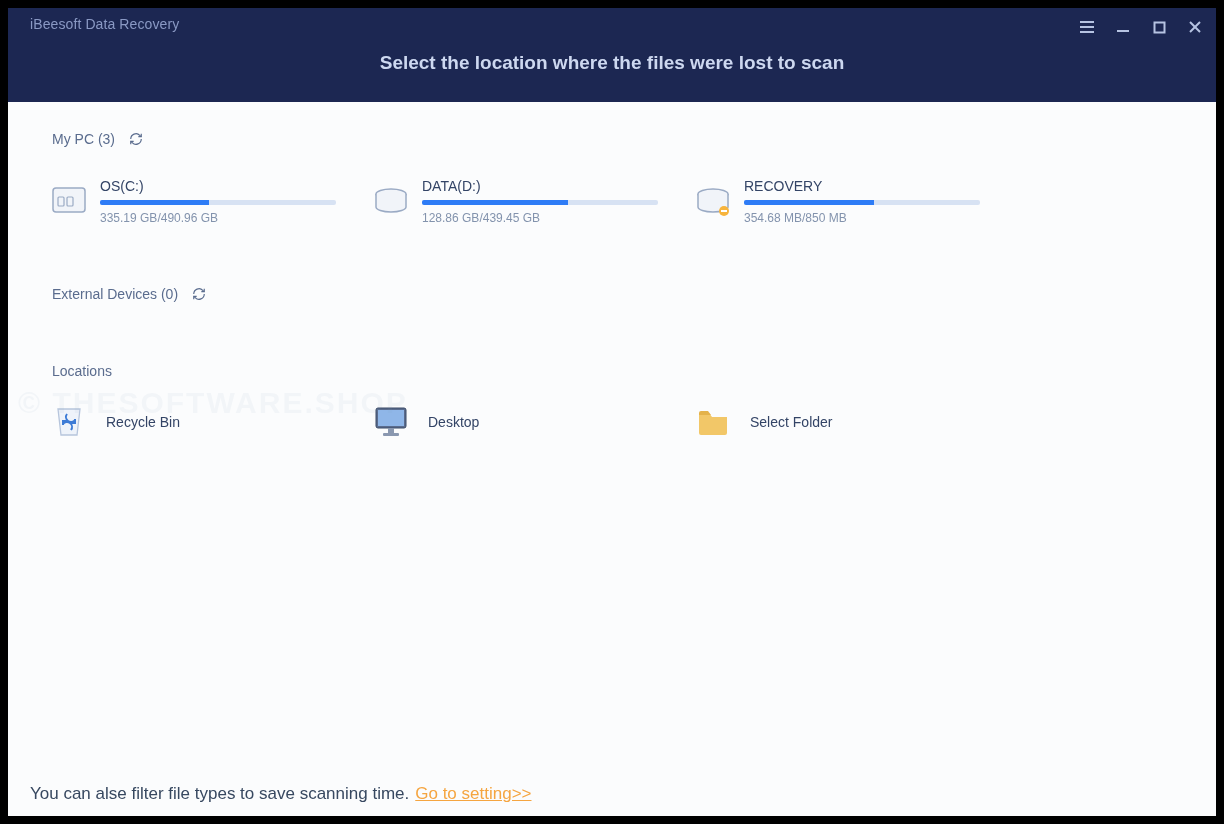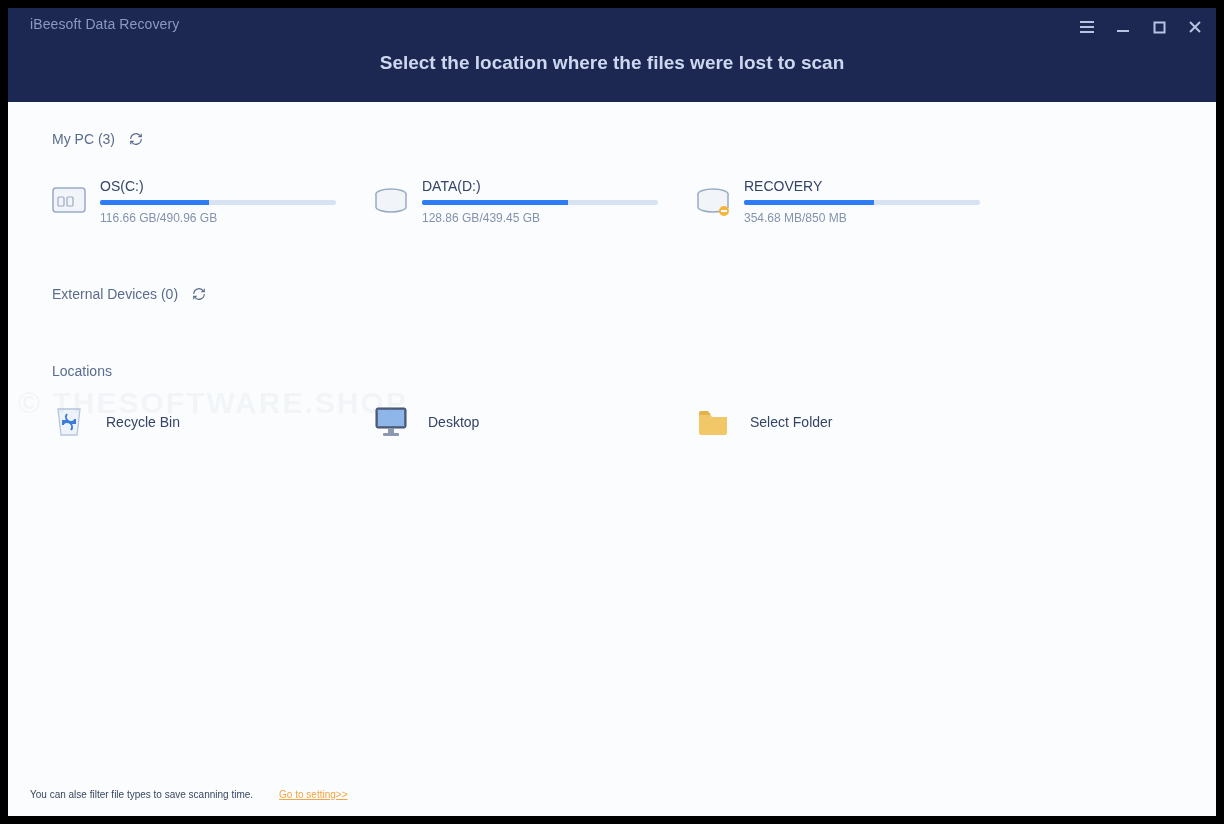--- a/index.html
+++ b/index.html
@@ -150,23 +150,22 @@
     letter-spacing: 2px;
     pointer-events: none;
     user-select: none;
   }
   
   .footer {
     height: 44px;
     display: flex;
     align-items: center;
     padding: 0 22px;
-    font-size: 10px;
+    font-size: 17px;
     color: #374860;
-    gap: 20px;
   }
   .footer a {
     color: #f5a540;
     text-decoration: underline;
     margin-left: 6px;
     cursor: pointer;
   }
 </style>
 </head>
 <body>
@@ -229,21 +228,21 @@
               <rect x="1" y="1" width="32" height="24" rx="3" fill="#f1f4f9" stroke="#9aaac4" stroke-width="1.5"></rect>
               <rect x="6" y="10" width="6" height="9" rx="1" fill="none" stroke="#9aaac4" stroke-width="1.2"></rect>
               <rect x="15" y="10" width="6" height="9" rx="1" fill="none" stroke="#9aaac4" stroke-width="1.2"></rect>
             </svg>
           </div>
           <div class="drive-body">
             <div class="drive-name">OS(C:)</div>
             <div class="drive-bar">
               <div class="drive-bar-fill" style="width:46%"></div>
             </div>
-            <div class="drive-size">116.66 GB/490.96 GB</div>
+            <div class="drive-size">335.19 GB/490.96 GB</div>
           </div>
         </div>
 
         <div class="drive">
           <div class="drive-icon">
             <svg width="34" height="30" viewBox="0 0 34 30">
               <ellipse cx="17" cy="7" rx="15" ry="5" fill="#f1f4f9" stroke="#9aaac4" stroke-width="1.5"></ellipse>
               <path d="M2 7 V20 a15 5 0 0 0 30 0 V7" fill="#f1f4f9" stroke="#9aaac4" stroke-width="1.5"></path>
             </svg>
           </div>

